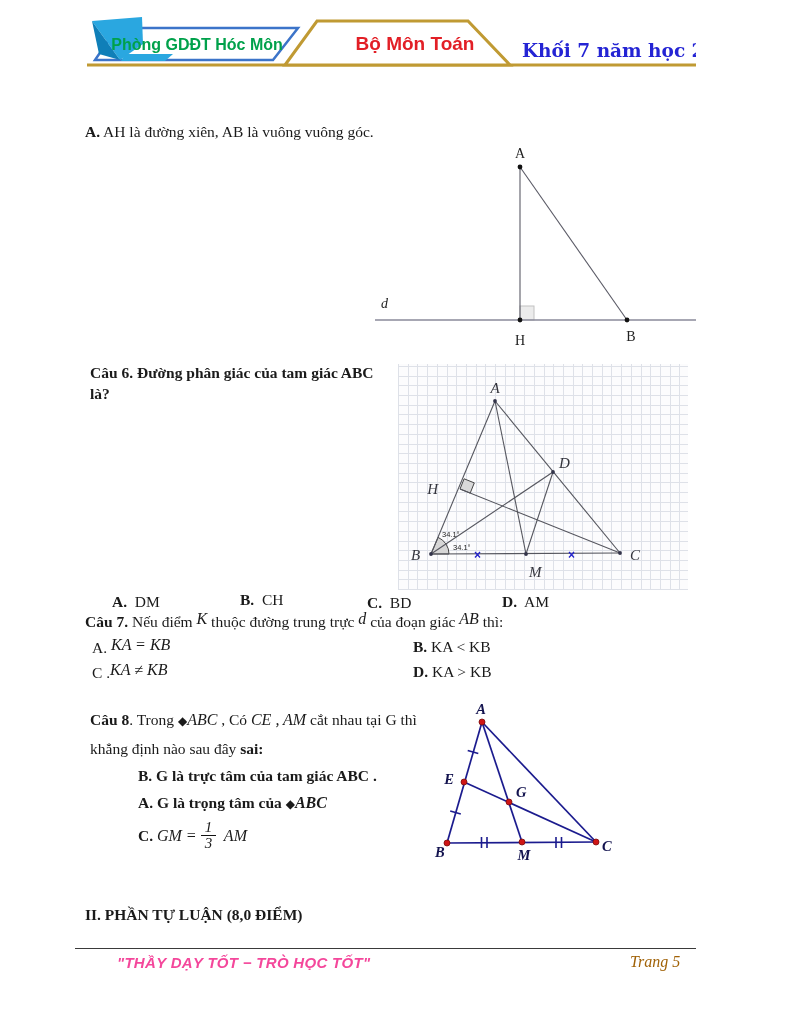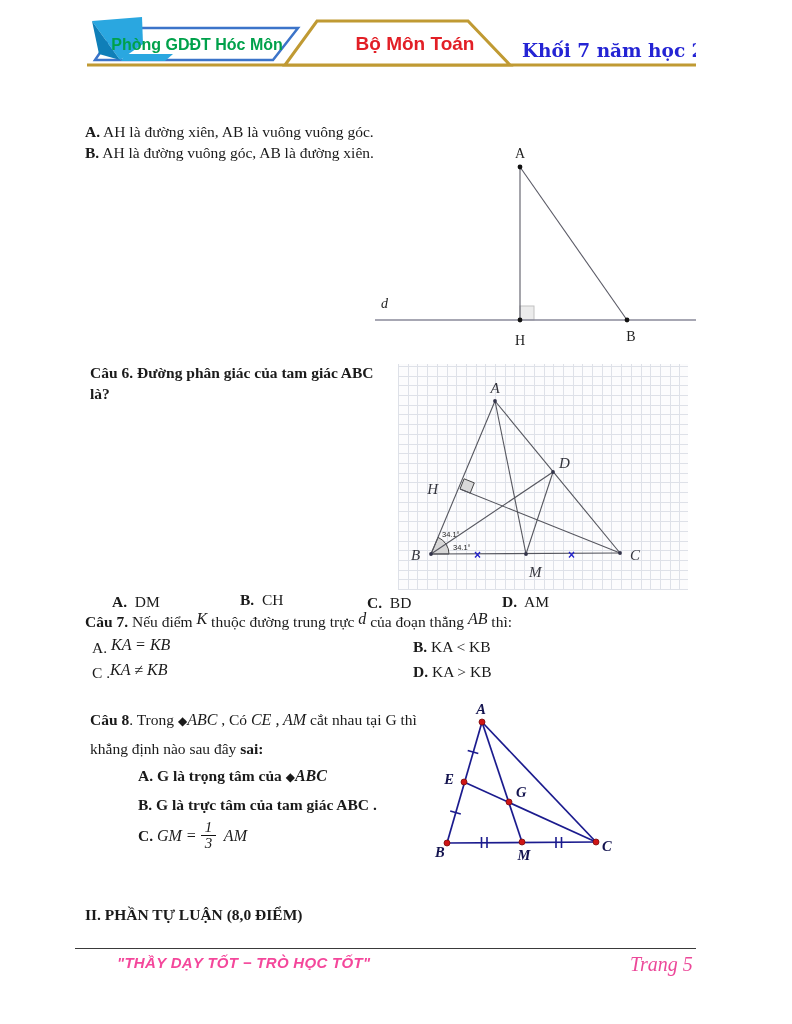--- a/index.html
+++ b/index.html
@@ -26,21 +26,21 @@
   .f2lab{font-family:"Liberation Serif",serif;font-style:italic;font-size:15px;fill:#33343c;}
   .f2ang{font-family:"Liberation Sans",sans-serif;font-size:7.5px;fill:#222;}
   .f2x{font-family:"Liberation Sans",sans-serif;font-size:12px;font-weight:bold;fill:#2323cc;}
   .f3lab{font-family:"Liberation Serif",serif;font-style:italic;font-weight:bold;
          font-size:14.5px;fill:#13134f;}
   .hdept{font-family:"Liberation Sans",sans-serif;font-weight:bold;font-size:16px;fill:#00a14b;}
   .hsubj{font-family:"Liberation Sans",sans-serif;font-weight:bold;font-size:19px;fill:#e21f26;}
   .hgrade{font-family:"DejaVu Serif","Liberation Serif",serif;font-weight:bold;font-size:18.5px;fill:#2424d4;}
   .footer-quote{color:#f4479b;font-family:"Liberation Sans",sans-serif;font-style:italic;
                 font-weight:bold;font-size:15px;letter-spacing:.3px;}
-  .footer-page{font-style:italic;font-size:20px;color:#ec4899;}
+  .footer-page{font-style:italic;font-size:16px;color:#a16207;}
   .hr{border-top:1.5px solid #3a3a3a;}
 </style>
 </head>
 <body>
 
 <div id="page">
 
   <div class="abs" style="left:85px;top:12px;width:640px;height:64px;">
     <svg width="640" height="64" viewBox="0 0 640 64">
 
@@ -55,21 +55,20 @@
       <polygon points="7,9 14,42 35,48" fill="#0f7fb8"></polygon>
 
       <text x="112" y="38" text-anchor="middle" class="hdept">Phòng GDĐT Hóc Môn</text>
       <text x="330" y="38" text-anchor="middle" class="hsubj">Bộ Môn Toán</text>
       <text x="437" y="45" class="hgrade">Khối 7 năm học 24.25</text>
     </svg>
   </div>
 
   <div class="abs txt" style="left:85px;top:122px;width:304px;">
     <div><span class="b">A.</span><span> AH là đường xiên, AB là vuông vuông góc.</span></div>
-    <div><span class="b">B.</span><span> AH là đường vuông góc, AB là đường xiên.</span></div>
   </div>
 
   <div class="abs" style="left:373px;top:138px;width:345px;height:212px;">
     <svg width="345" height="212" viewBox="0 0 345 212">
       <rect x="147" y="168" width="14" height="14" fill="#ececec" stroke="#c2c2c2" stroke-width="1"></rect>
       <line x1="2" y1="182" x2="343" y2="182" stroke="#8a8a9a" stroke-width="1.4"></line>
       <line x1="147" y1="29" x2="147" y2="182" stroke="#5a5a66" stroke-width="1.1"></line>
       <line x1="147" y1="29" x2="254" y2="182" stroke="#5a5a66" stroke-width="1.1"></line>
       <circle cx="147" cy="29" r="2.4" fill="#111"></circle>
       <circle cx="147" cy="182" r="2.4" fill="#111"></circle>
@@ -121,35 +120,35 @@
   </div>
 
   <div>
     <span class="abs txt" style="left:112px;top:592px;"><span class="b">A.</span>&nbsp; <span>DM</span></span>
     <span class="abs txt" style="left:240px;top:590px;"><span class="b">B.</span>&nbsp; <span>CH</span></span>
     <span class="abs txt" style="left:367px;top:593px;"><span class="b">C.</span>&nbsp; <span>BD</span></span>
     <span class="abs txt" style="left:502px;top:592px;"><span class="b">D.</span>&nbsp; <span>AM</span></span>
   </div>
 
   <div class="abs txt" style="left:85px;top:612px;width:640px;">
-    <span class="b">Câu 7.</span><span> Nếu điểm </span><span class="mathit raise">K</span><span> thuộc đường trung trực </span><span class="mathit raise">d</span><span> của đoạn thẳng </span><span class="mathit raise">AB</span><span> thì:</span>
+    <span class="b">Câu 7.</span><span> Nếu điểm </span><span class="mathit raise">K</span><span> thuộc đường trung trực </span><span class="mathit raise">d</span><span> của đoạn giác </span><span class="mathit raise">AB</span><span> thì:</span>
   </div>
   <div>
     <span class="abs txt" style="left:92px;top:638px;"><span>A.</span> <span class="mathit raise">KA = KB</span></span>
     <span class="abs txt" style="left:413px;top:637px;font-family:Liberation Serif, serif;"><span class="b">B.</span><span> KA &lt; KB</span></span>
     <span class="abs txt" style="left:92px;top:663px;"><span>C .</span><span class="mathit raise">KA ≠ KB</span></span>
     <span class="abs txt" style="left:413px;top:662px;text-align:center;"><span class="b">D.</span><span> KA &gt; KB</span></span>
   </div>
 
   <div class="abs q8txt" style="left:90px;top:706px;width:358px;">
     <div>
       <span class="b">Câu 8</span><span>. Trong </span><span class="diamond">◆</span><span class="mathit">ABC</span><span> , Có </span><span class="mathit">CE , AM</span><span>  cắt nhau tại G thì khẳng định nào sau đây </span><span class="b">sai:</span>
     </div>
+    <div class="opt-ind b">B.  G là trực tâm của tam giác ABC .</div>
     <div class="opt-ind b"><span>A. G là trọng tâm của </span><span class="diamond">◆</span><span class="mathit">ABC</span></div>
-    <div class="opt-ind b">B.  G là trực tâm của tam giác ABC .</div>
     <div class="opt-ind" style="margin-top:4px;">
       <span class="b">C. </span><span class="mathit">GM =</span><span class="frac"><span class="num">1</span><span class="den">3</span></span><span class="mathit"> AM</span>
     </div>
   </div>
 
   <div class="abs" style="left:425px;top:692px;width:205px;height:180px;">
     <svg width="205" height="180" viewBox="0 0 205 180">
       <line x1="57" y1="30" x2="22" y2="151" stroke="#1b1b8e" stroke-width="1.7"></line>
       <line x1="57" y1="30" x2="171" y2="150" stroke="#1b1b8e" stroke-width="1.7"></line>
       <line x1="22" y1="151" x2="171" y2="150" stroke="#1b1b8e" stroke-width="1.7"></line>

